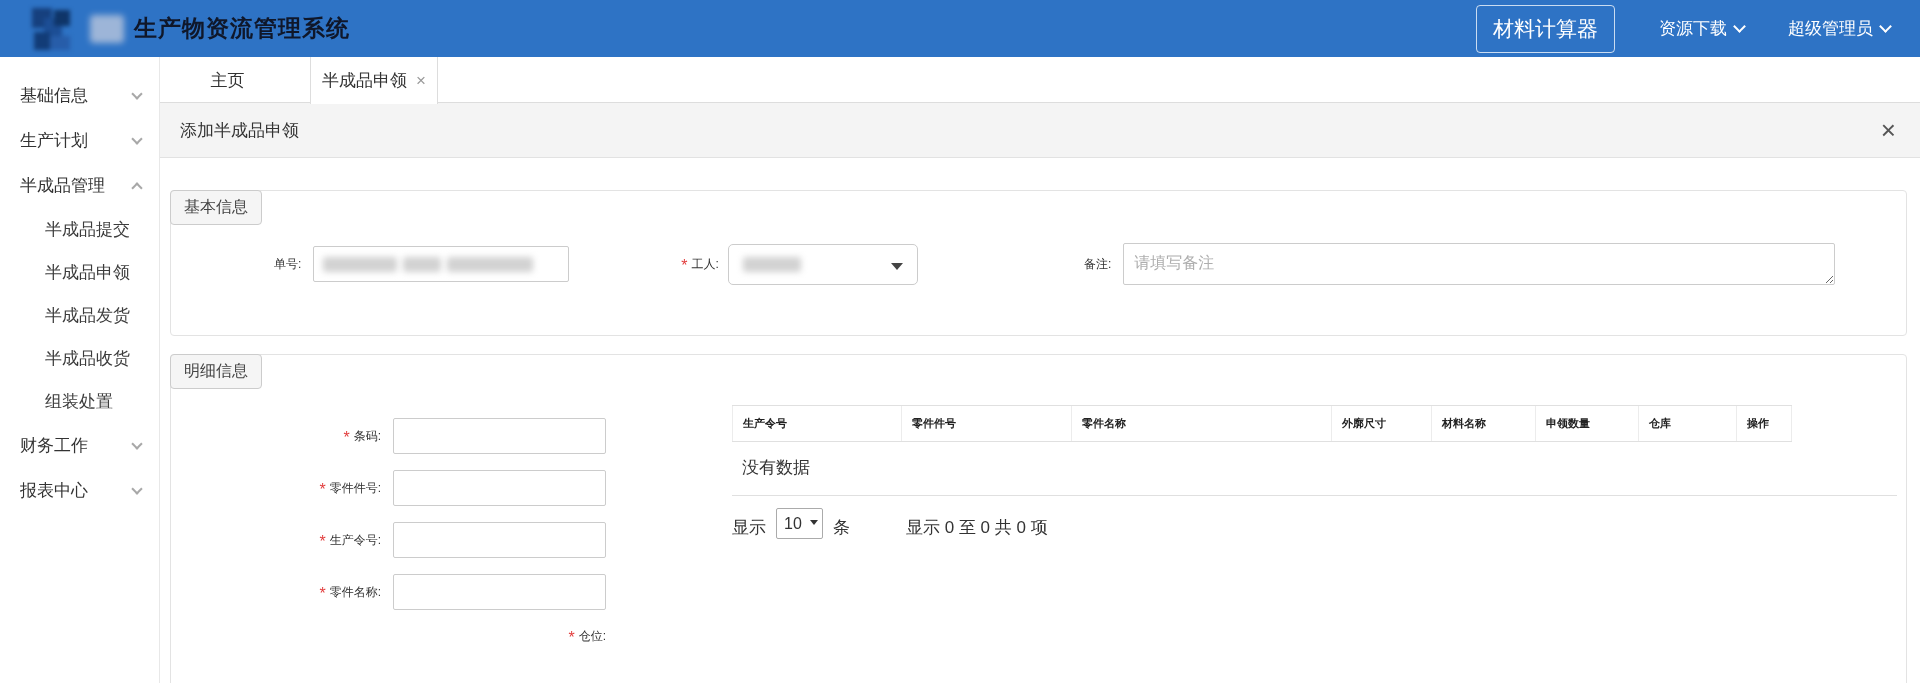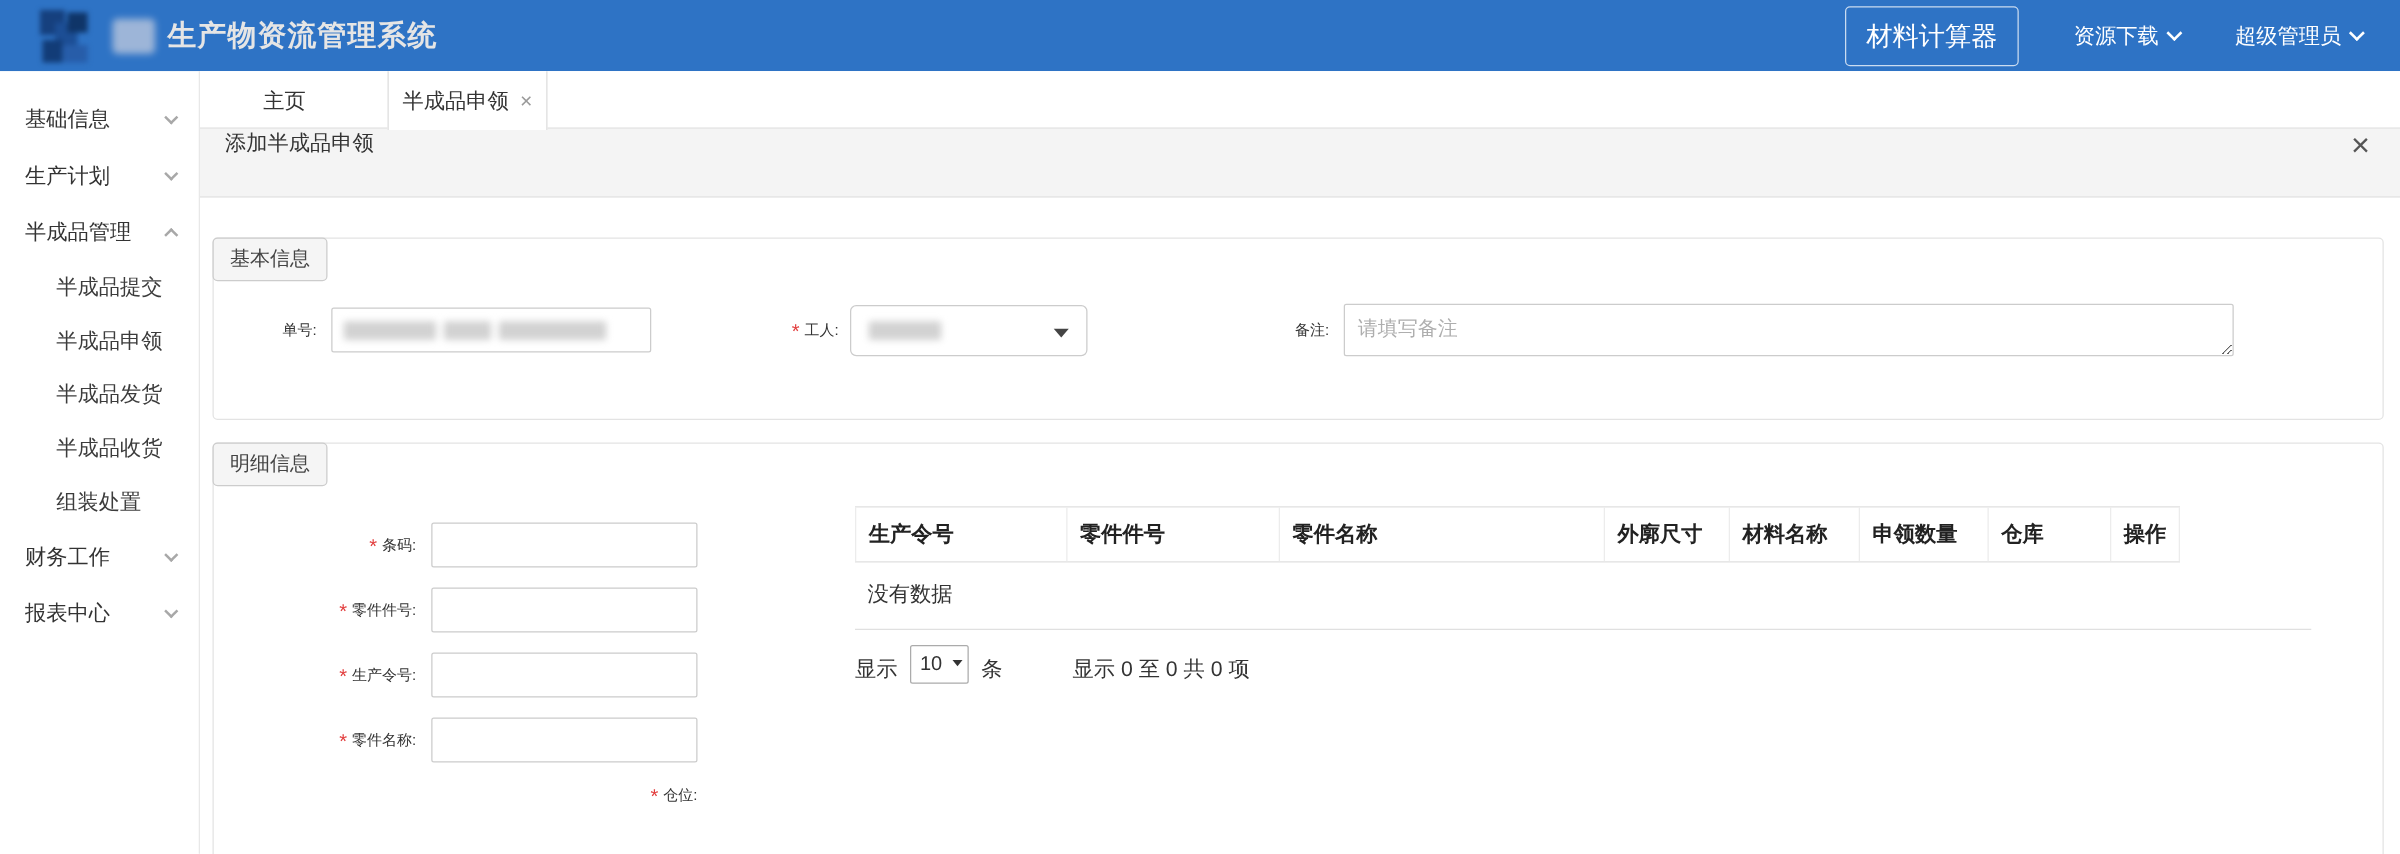--- a/index.html
+++ b/index.html
@@ -12,21 +12,21 @@
   .logo-wrap { width: 44px; height: 46px; margin-left: 30px; border-radius: 4px;
     overflow: hidden; filter: blur(2px); position: relative; }
   .logo-wrap i { position: absolute; display: block; }
   .lg1 { left: 2px; top: 2px; width: 20px; height: 20px; background: #16407e; }
   .lg2 { left: 14px; top: 12px; width: 18px; height: 22px; background: #1c4e95; }
   .lg3 { left: 24px; top: 4px; width: 16px; height: 16px; background: #0f3568; }
   .lg4 { left: 4px; top: 26px; width: 16px; height: 18px; background: #123c77; }
   .lg5 { left: 20px; top: 30px; width: 20px; height: 14px; background: #275da9; }
   .mini-blob { width: 34px; height: 28px; margin-left: 16px; border-radius: 4px;
     background: #b9c6dd; opacity: .8; filter: blur(3px); }
-  .hdr-title { color: #e5e5e5; font-size: 23px; font-weight: bold; margin-left: 10px; letter-spacing: 1px; }
+  .hdr-title { color: #0f172a; font-size: 23px; font-weight: bold; margin-left: 10px; letter-spacing: 1px; }
   .hdr-right { margin-left: auto; display: flex; align-items: center; padding-right: 30px; }
   .calc-btn { border: 1px solid rgba(255,255,255,.75); border-radius: 4px; background: transparent;
     color: #fff; font-size: 21px; padding: 9px 16px; cursor: pointer;
     font-family: inherit; }
   .hdr-link { display: flex; align-items: center; color: #fff; font-size: 17px; margin-left: 44px; cursor: pointer; }
   .chev { display: inline-block; width: 9px; height: 9px; border-right: 2px solid #fff;
     border-bottom: 2px solid #fff; transform: rotate(45deg); margin: -4px 0 0 8px; }
 
   
   .sidebar { position: absolute; left: 0; top: 57px; width: 160px; height: 626px;
@@ -44,27 +44,27 @@
 
   .tabbar { height: 46px; border-bottom: 1px solid #ddd; display: flex; background: #fff; gap: 15px; }
   .tab { height: 46px; display: flex; align-items: center; justify-content: center;
     font-size: 17px; color: #333; cursor: pointer; }
   .tab.home { width: 135px; }
   .tab.active { width: 128px; background: #fff; border-left: 1px solid #ddd; border-right: 1px solid #ddd;
     height: 47px; margin-bottom: -1px; position: relative; z-index: 2; }
   .tab-close { color: #9a9a9a; font-size: 17px; margin-left: 9px; cursor: pointer; line-height: 1; }
 
   .panel-hdr { height: 55px; background: #f4f4f4; border-bottom: 1px solid #e2e2e2;
-    display: flex; padding: 0 24px 0 20px; }
+    display: flex; align-items: center; padding: 0 24px 0 20px; }
   .panel-title { font-size: 17px; color: #333; }
   .panel-close { margin-left: auto; font-size: 26px; color: #555; cursor: pointer; line-height: 1; }
 
   .panel-body { position: relative; }
 
-  .fieldset { position: relative; margin: 0 13px 0 10px; border: 1px solid #e3e3e3; border-radius: 4px; }
+  .fieldset { position: relative; margin: 0 13px 0 10px; border: 1px solid #e3e3e3; border-radius: 4px; padding-left: 48px; }
   .fs1 { margin-top: 32px; height: 146px; }
   .fs2 { margin-top: 18px; height: 390px; }
   .legend { position: absolute; top: -1px; left: -1px; background: #f5f5f5; border: 1px solid #ccc;
     border-radius: 4px; padding: 6px 13px; font-size: 16px; color: #444; }
 
   .fs1-row { display: flex; align-items: center; padding-top: 52px; }
   .field { display: flex; align-items: center; }
   .flabel { font-size: 12px; color: #333; white-space: nowrap; }
   .req { color: #e23d3d; font-size: 16px; margin-right: 4px; margin-top: 3px; }
 
@@ -91,21 +91,21 @@
 
   .fs2-cols { display: flex; }
   .form-col { width: 400px; padding-top: 63px; }
   .drow { display: flex; align-items: center; justify-content: flex-end; padding-right: 13px; margin-bottom: 16px; }
   .drow input { width: 213px; height: 36px; border: 1px solid #ccc; border-radius: 2px;
     margin-left: 12px; font-family: inherit; font-size: 16px; padding: 0 9px; color: #333; outline: none; }
   .drow input::placeholder { color: #b2b2b2; }
 
   .table-col { flex: 1; padding-top: 50px; margin-left: 113px; }
   .dt-header { display: flex; width: 1060px; border-top: 1px solid #e0e0e0; border-bottom: 1px solid #e0e0e0; }
-  .th { padding: 10px 10px; font-size: 17px; font-weight: bold; color: #222;
+  .th { padding: 10px 10px; font-size: 11px; font-weight: bold; color: #222;
     border-right: 1px solid #ececec; display: flex; align-items: center; }
   .th:first-child { border-left: 1px solid #ececec; }
   .c1 { width: 170px; } .c2 { width: 170px; } .c3 { width: 260px; } .c4 { width: 100px; }
   .c5 { width: 104px; } .c6 { width: 103px; } .c7 { width: 98px; } .c8 { width: 55px; }
   .dt-row { width: 1165px; border-bottom: 1px solid #e0e0e0; padding: 14px 10px 16px; font-size: 17px; color: #333; }
   .dt-pagination { width: 1165px; margin-top: 12px; display: flex; align-items: flex-end; font-size: 17px; }
   .pg-size-wrap { position: relative; margin-left: 10px; }
   .pg-size { width: 47px; height: 31px; border: 1px solid #ababab; border-radius: 2px; background: #fff;
     font-family: inherit; font-size: 16px; color: #333; padding: 0 0 0 7px;
     -webkit-appearance: none; appearance: none; outline: none; cursor: pointer; }

